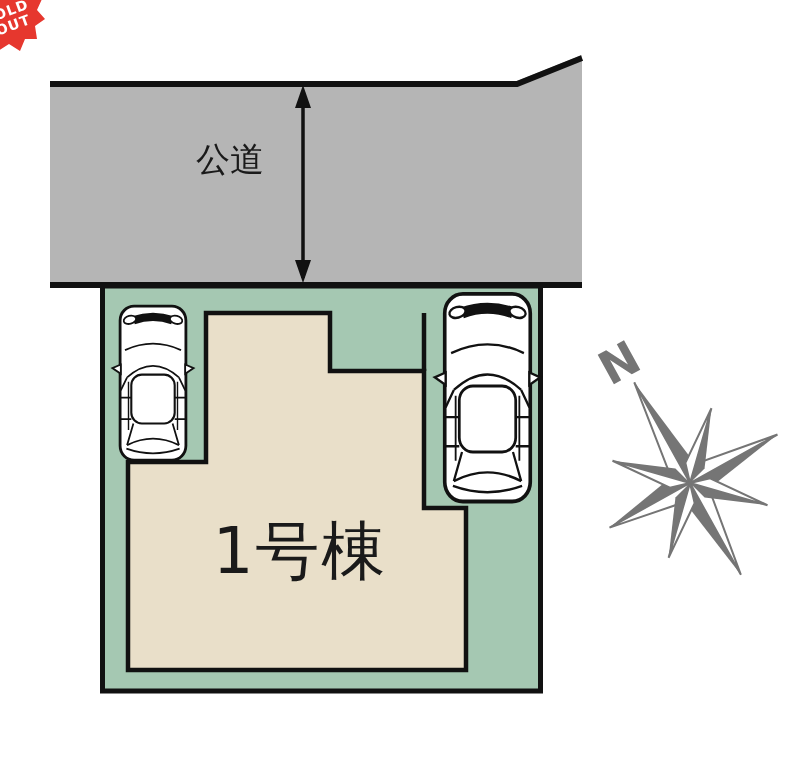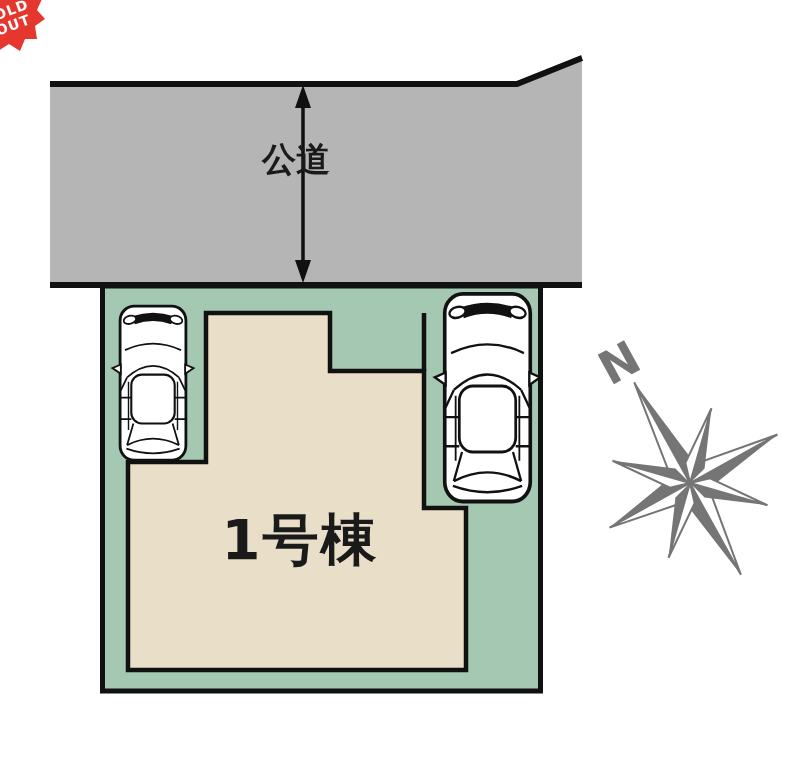--- a/index.html
+++ b/index.html
@@ -3,22 +3,22 @@
 <meta charset="utf-8">
 <style>
   html,body { margin:0; padding:0; background:#ffffff; }
   .stage {
     position:relative; width:800px; height:774px; overflow:hidden;
     background:#ffffff;
     font-family:"DejaVu Sans","Liberation Sans",sans-serif;
   }
   svg { position:absolute; left:0; top:0; }
   .label { position:absolute; color:#1a1a1a; text-align:center; white-space:nowrap; }
-  .road-label { left:130px; top:139px; width:200px; font-size:34px; line-height:41px; font-weight:700;text-align:right; }
-  .building-label { left:150px; top:508px; width:300px; font-size:56px; line-height:64px; font-weight:700; letter-spacing:2px; }
+  .road-label { left:130px; top:139px; width:200px; font-size:34px; line-height:41px; font-weight:400; }
+  .building-label { left:150px; top:519px; width:300px; font-size:64px; line-height:64px; font-weight:400; letter-spacing:2px; }
   .north-label {
     left:600px; top:336px; font-size:46px; font-weight:bold;
     color:var(--compass-gray); transform:rotate(-29deg);
   }
   
   .road-fill   { fill:var(--road); }
   .edge        { stroke:var(--outline); fill:none; }
   .plot-fill   { fill:var(--plot-green); stroke:var(--outline); }
   .bldg-fill   { fill:var(--building-beige); stroke:var(--outline); }
   .arrow       { stroke:var(--outline); }

